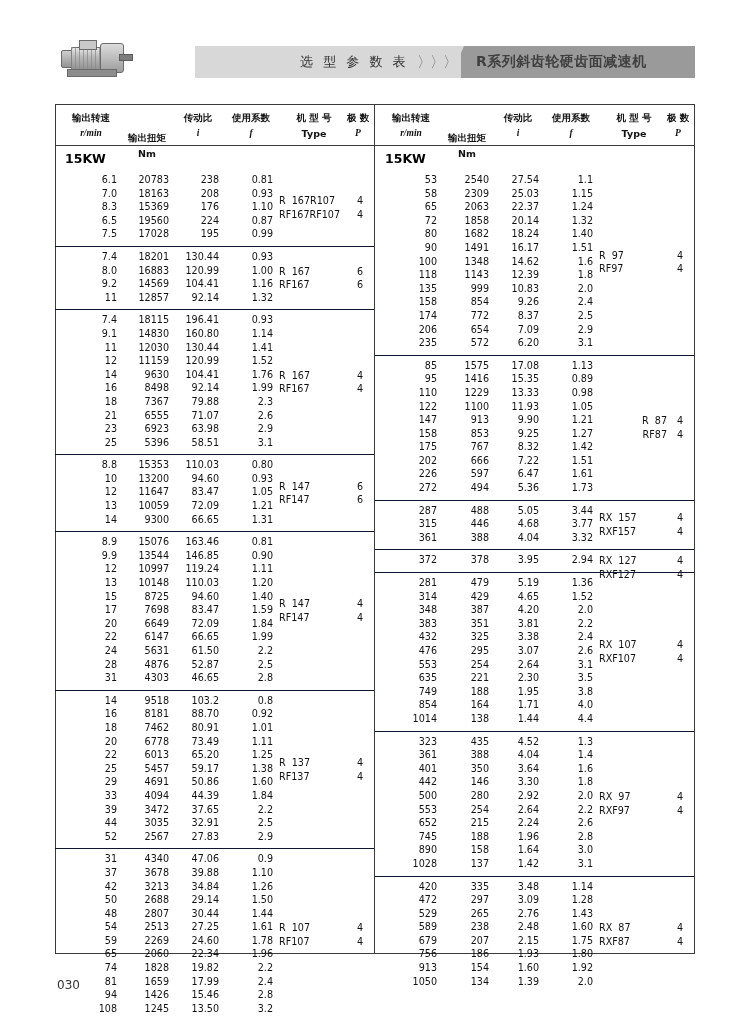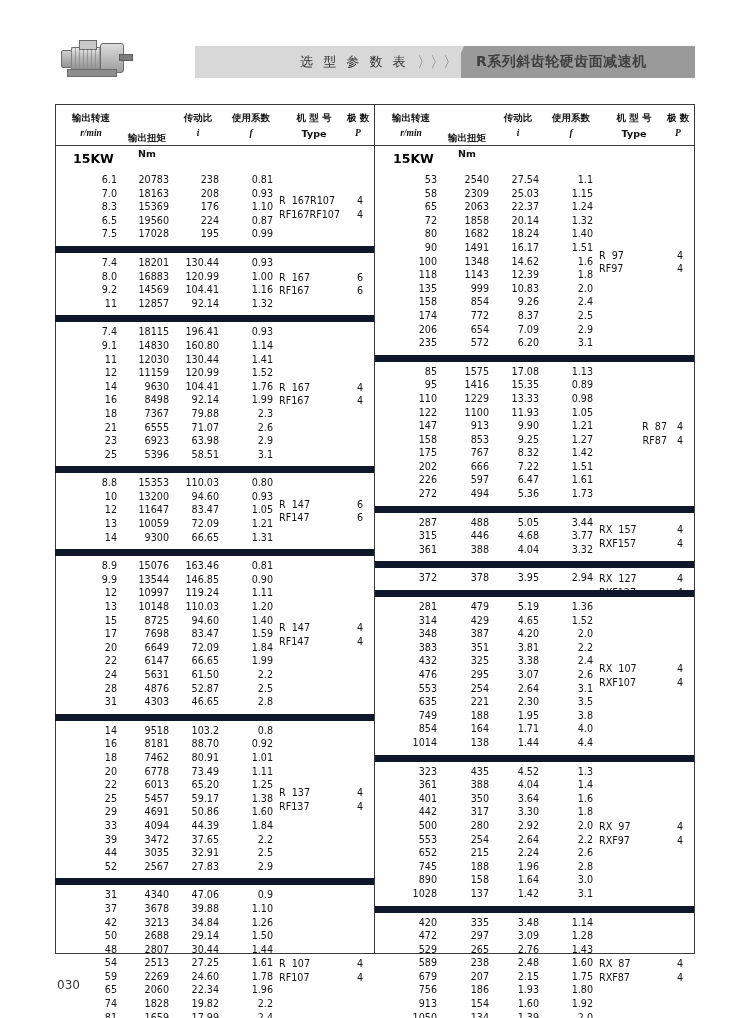--- a/index.html
+++ b/index.html
@@ -166,28 +166,28 @@
     left: 0;
     right: 0;
     height: 1px;
     background: #3a3a3a;
   }
 
   .kwtitle {
     font-size: 12.5px;
     font-weight: bold;
     font-family: "DejaVu Sans", sans-serif;
-    padding: 5px 0 4px 18px;
+    padding: 5px 0 4px 10px;
     color: #000;
   }
 
   
   .block {
     position: relative;
-    border-top: 7px solid #0f172a;
+    border-top: 1px solid #0f172a;
     padding: 4px 0 4px 0;
   }
   .block.first { border-top: none; }
 
   .row {
     position: relative;
     height: 13.6px;
     font-size: 9.6px;
     font-family: "DejaVu Sans", sans-serif;
     color: #111;
@@ -1021,21 +1021,21 @@
             <span class="c-fb">1.4</span>
           </div>
           <div class="row">
             <span class="c-rpm">401</span>
             <span class="c-nm">350</span>
             <span class="c-i">3.64</span>
             <span class="c-fb">1.6</span>
           </div>
           <div class="row">
             <span class="c-rpm">442</span>
-            <span class="c-nm">317</span>
+            <span class="c-nm">146</span>
             <span class="c-i">3.30</span>
             <span class="c-fb">1.8</span>
           </div>
           <div class="row">
             <span class="c-rpm">500</span>
             <span class="c-nm">280</span>
             <span class="c-i">2.92</span>
             <span class="c-fb">2.0</span>
           </div>
           <div class="row">

